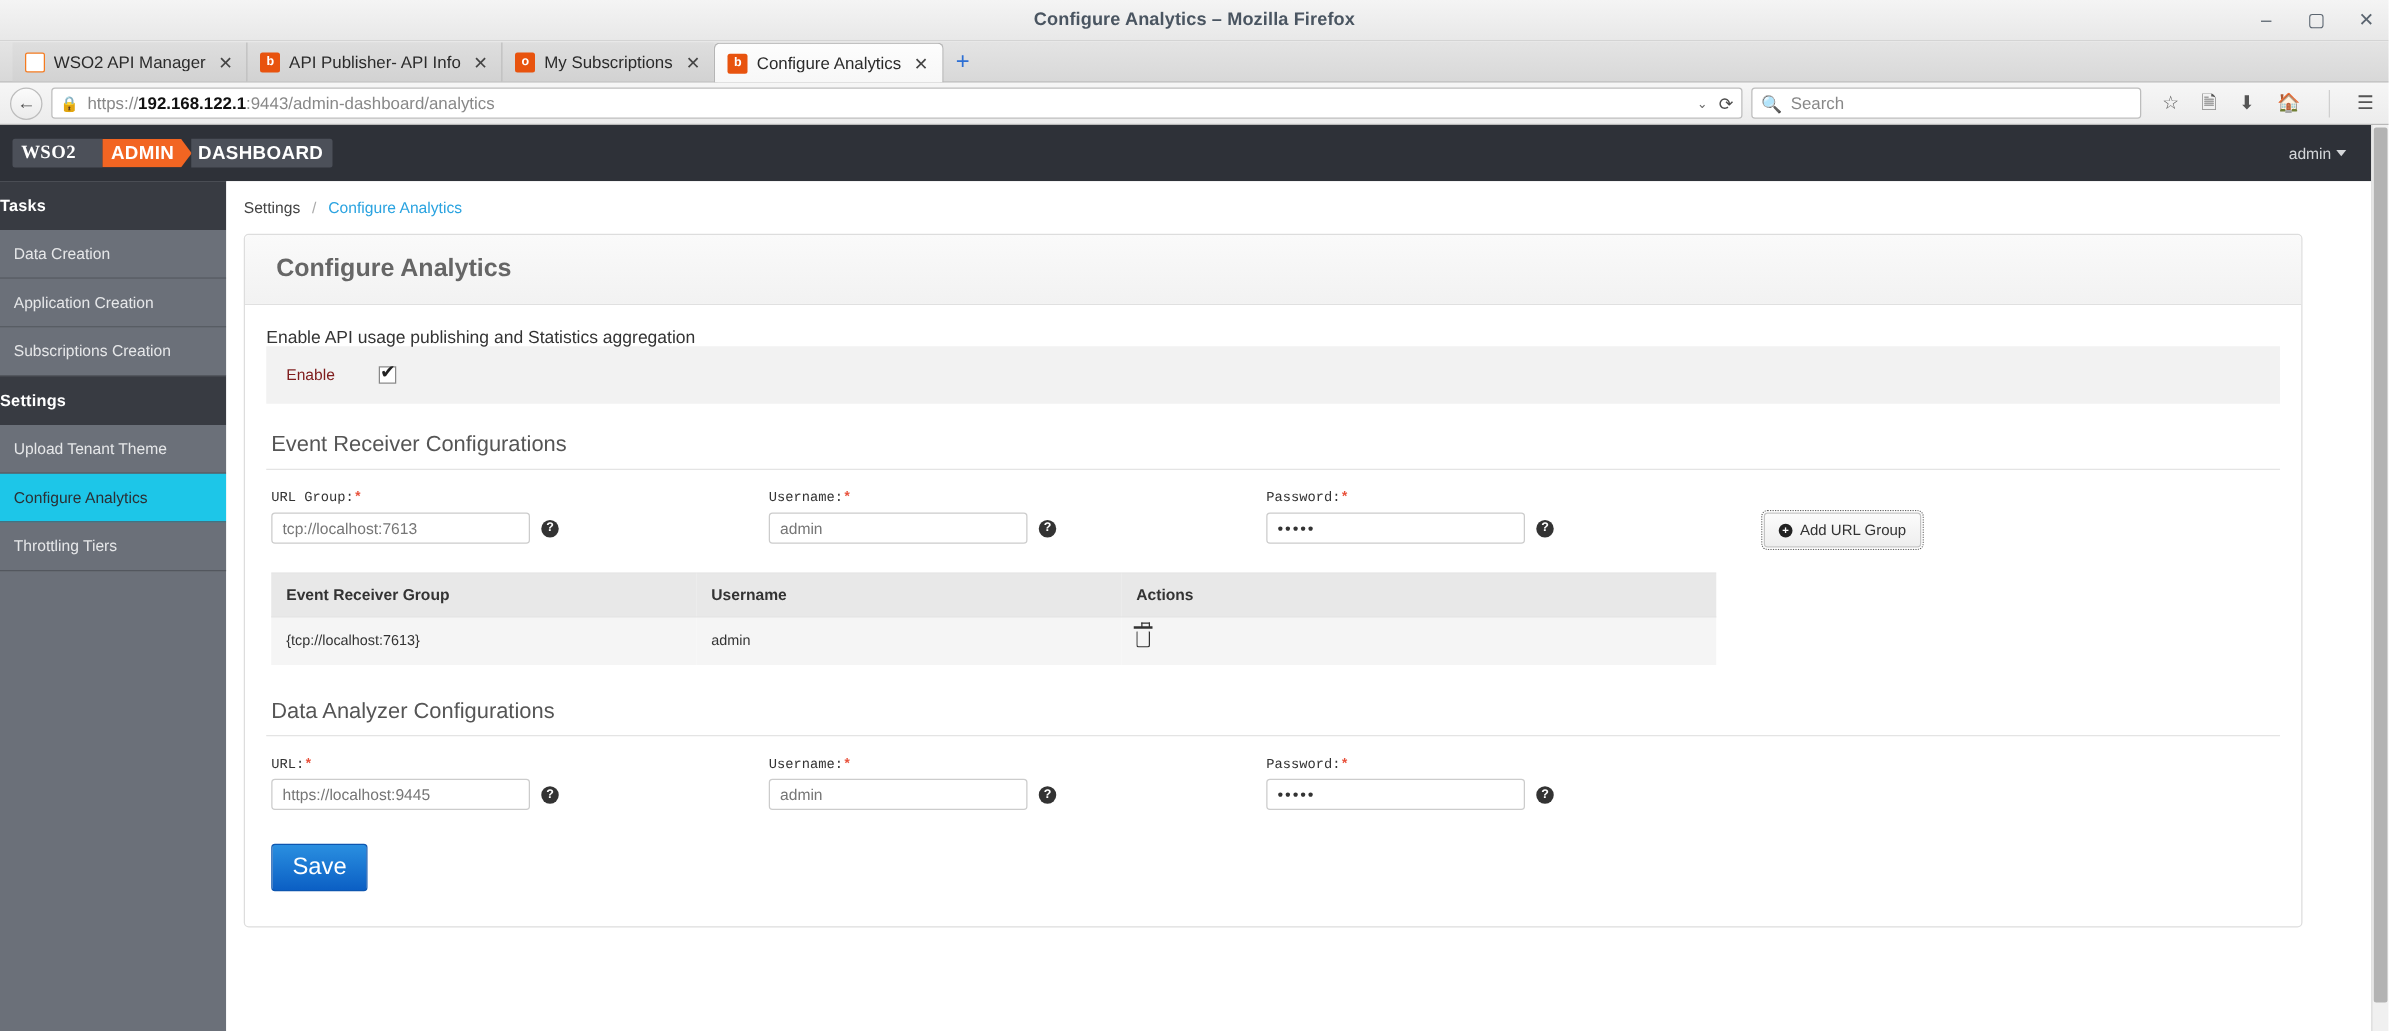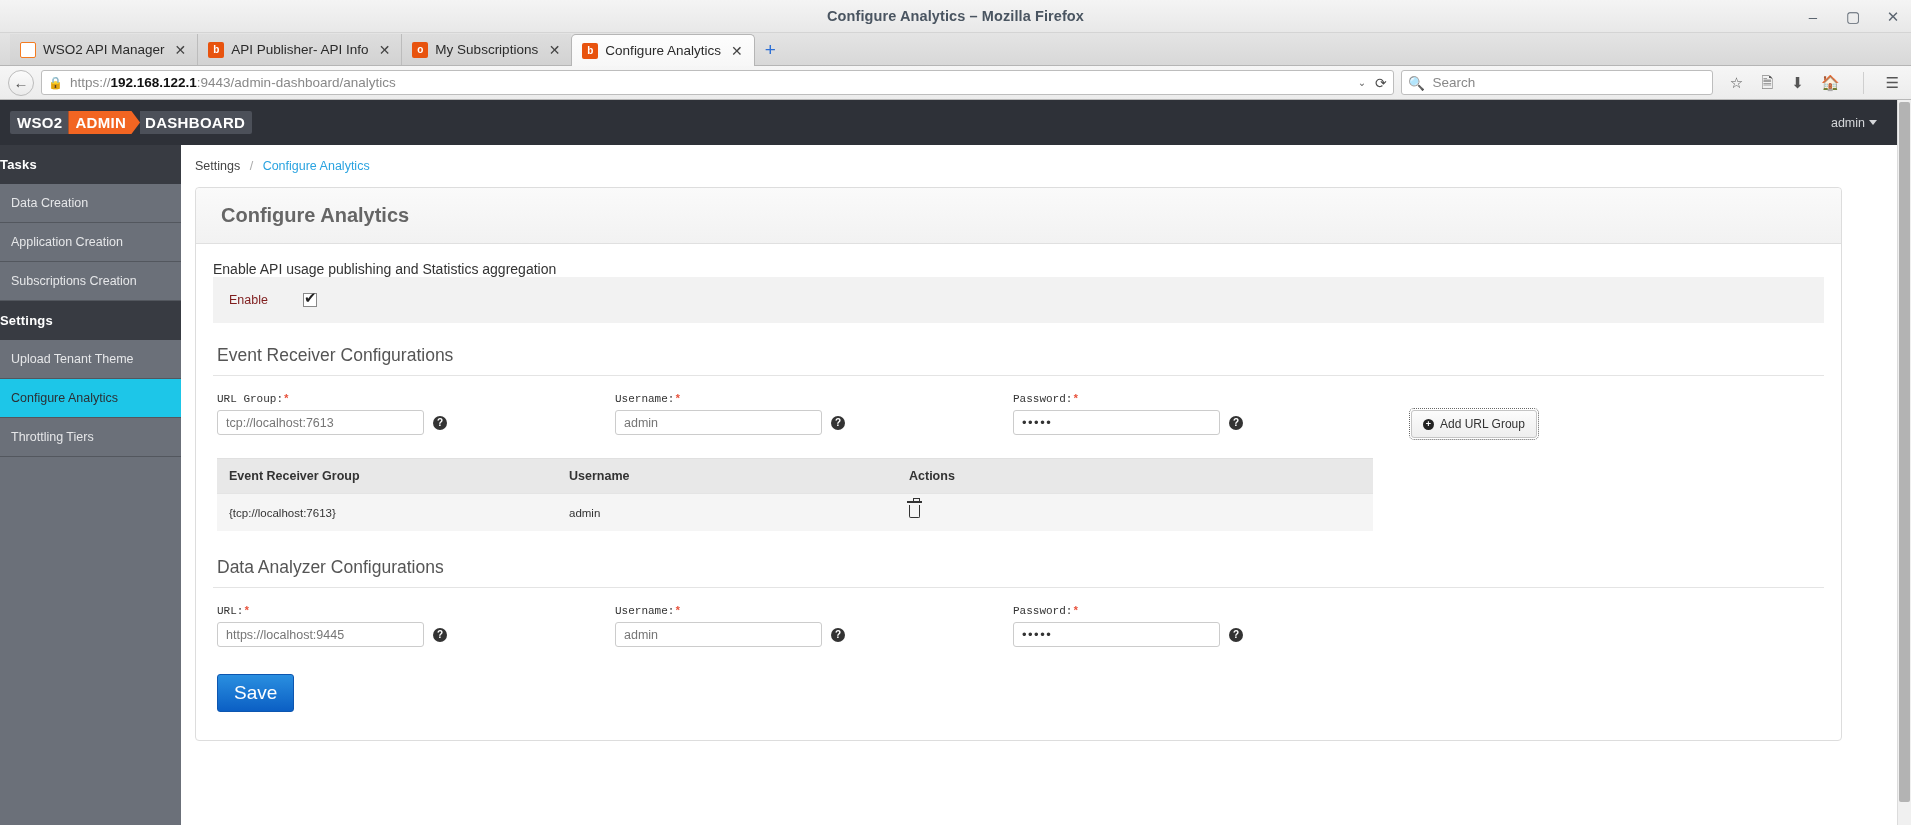--- a/index.html
+++ b/index.html
@@ -109,21 +109,21 @@
   }
   .pagearea { flex: 1 1 auto; display: flex; flex-direction: column; min-width: 0; }
 
   .appheader {
     height: 45px; flex: 0 0 45px;
     background: #2e3138;
     display: flex; align-items: center; justify-content: space-between;
     padding: 0 20px 0 10px;
   }
   .logo { display: flex; align-items: center; font-size: 15px; font-weight: bold; color: #fff; letter-spacing: .3px; }
-  .logo .w1 { background: #4c5059; padding: 3px 6px 3px 7px; border-radius: 2px 0 0 2px; }
+  .logo .w1 { background: #4c5059; padding: 3px 21px 3px 7px; border-radius: 2px 0 0 2px; font-family: Liberation Serif, serif; }
   .logo .badge {
     background: #f26522; color: #fff; padding: 3px 9px 3px 7px;
     position: relative; margin-right: 9px;
     clip-path: polygon(0 0, 88% 0, 100% 50%, 88% 100%, 0 100%);
     padding-right: 14px;
   }
   .logo .w2 { background: #4c5059; padding: 3px 7px 3px 0; border-radius: 0 2px 2px 0; margin-left: -9px; padding-left: 5px; }
   .userbox { color: #d5d7da; font-size: 12.5px; display: flex; align-items: center; gap: 4px; }
   .caret { border-left: 4px solid transparent; border-right: 4px solid transparent; border-top: 5px solid #d5d7da; display: inline-block; }
 

